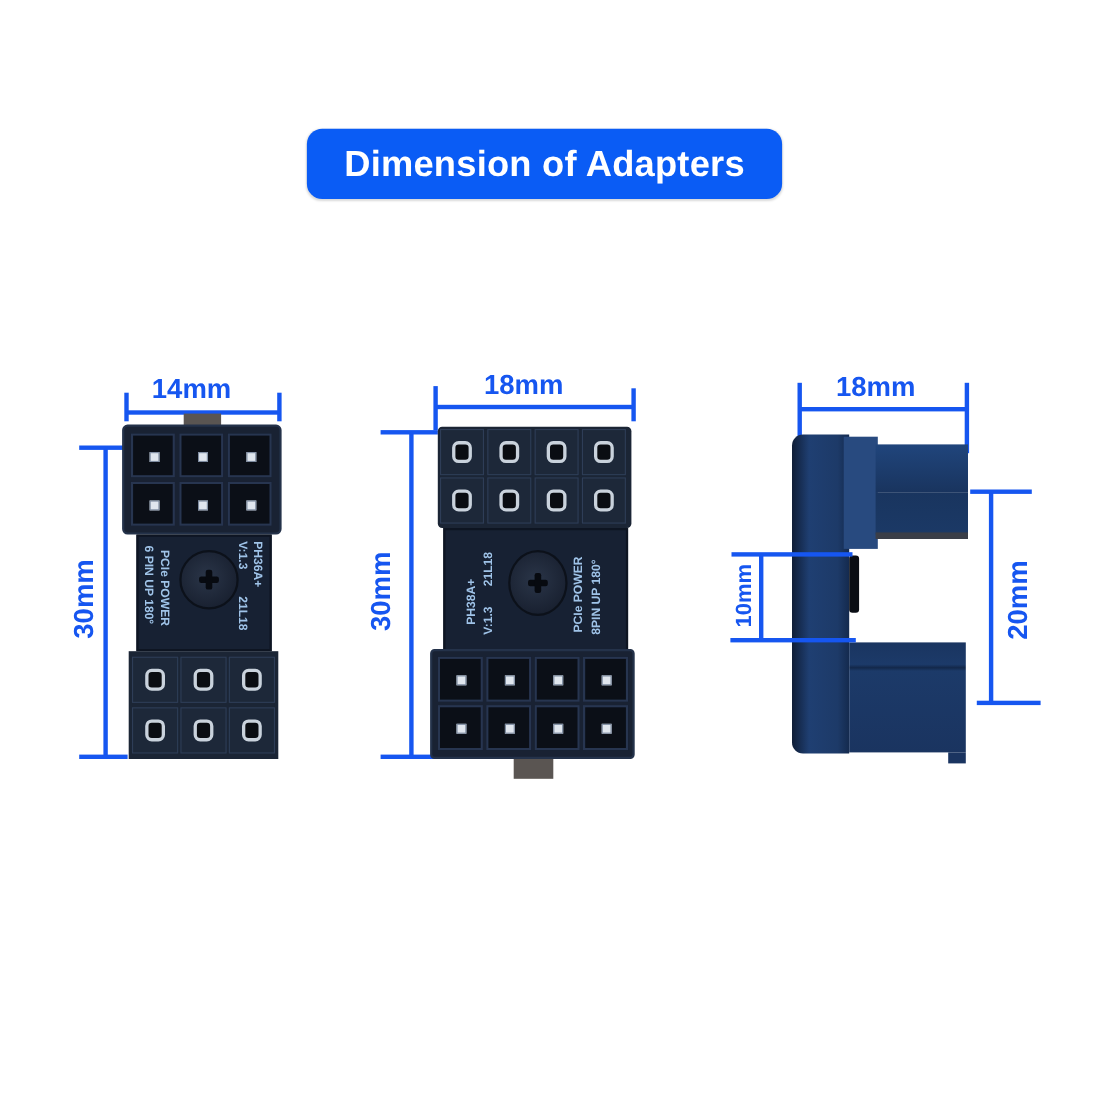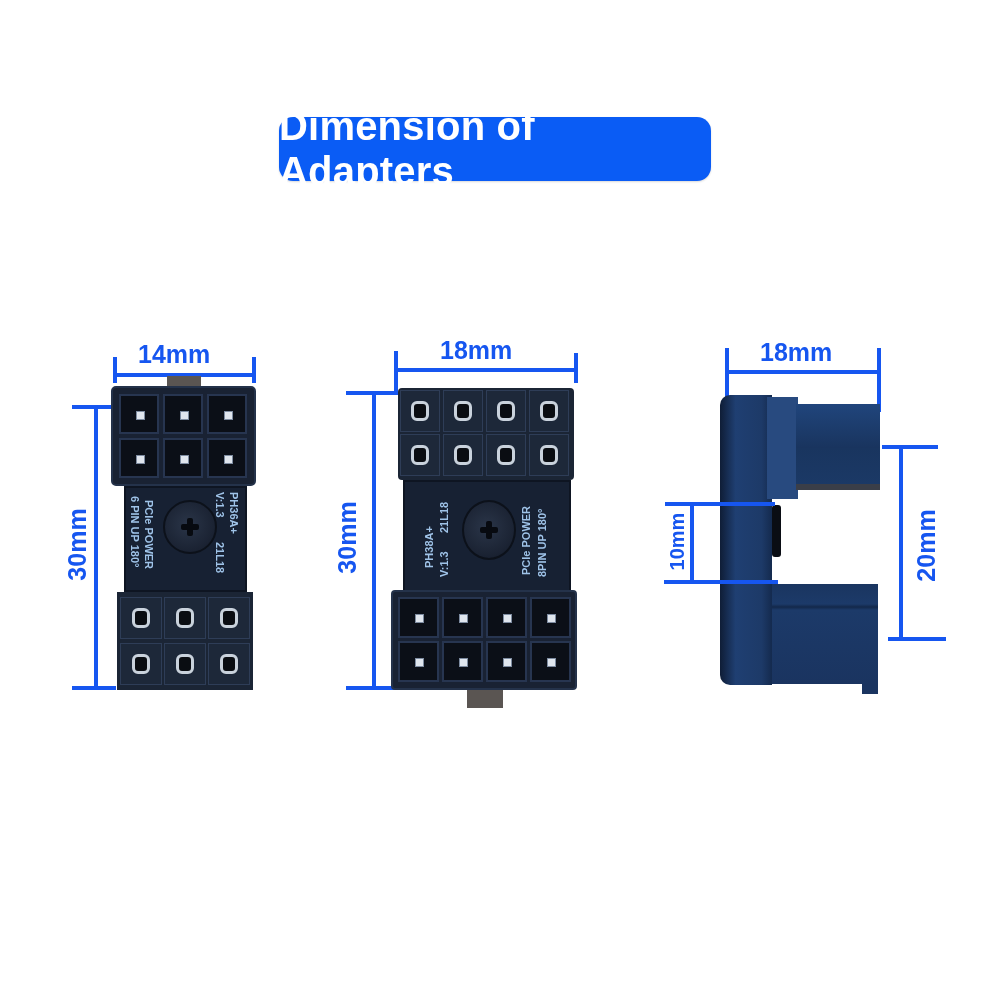--- a/index.html
+++ b/index.html
@@ -2,21 +2,21 @@
 <html><head>
   <meta charset="utf-8">
   <style>
     html, body { margin:0; padding:0; background:#ffffff; }
     body { width:1000px; height:1000px; position:relative; overflow:hidden; font-family:"Liberation Sans", sans-serif; }
 
     .title-pill {
       position:absolute; left:279px; top:117px; width:432px; height:64px;
       background:#0a5cf5; border-radius:14px;
       display:flex; align-items:center; justify-content:center;
-      color:#fff; font-weight:bold; font-size:40px; letter-spacing:0.2px;
+      color:#fff; font-weight:bold; font-size:33px; letter-spacing:0.2px;
       box-shadow:0 1px 2px rgba(0,0,0,0.15);
     }
 
     .dim-line { position:absolute; background:#1656f0; }
     .dim-label { position:absolute; color:#1656f0; font-weight:bold; font-size:25px; white-space:nowrap; }
     .dim-label.vert { transform:rotate(-90deg); transform-origin:center center; }
 
     
     .body { position:absolute; background:#1b2535; }
     .housing { position:absolute; background:#192233; border:2px solid #24324a; box-sizing:border-box; }

